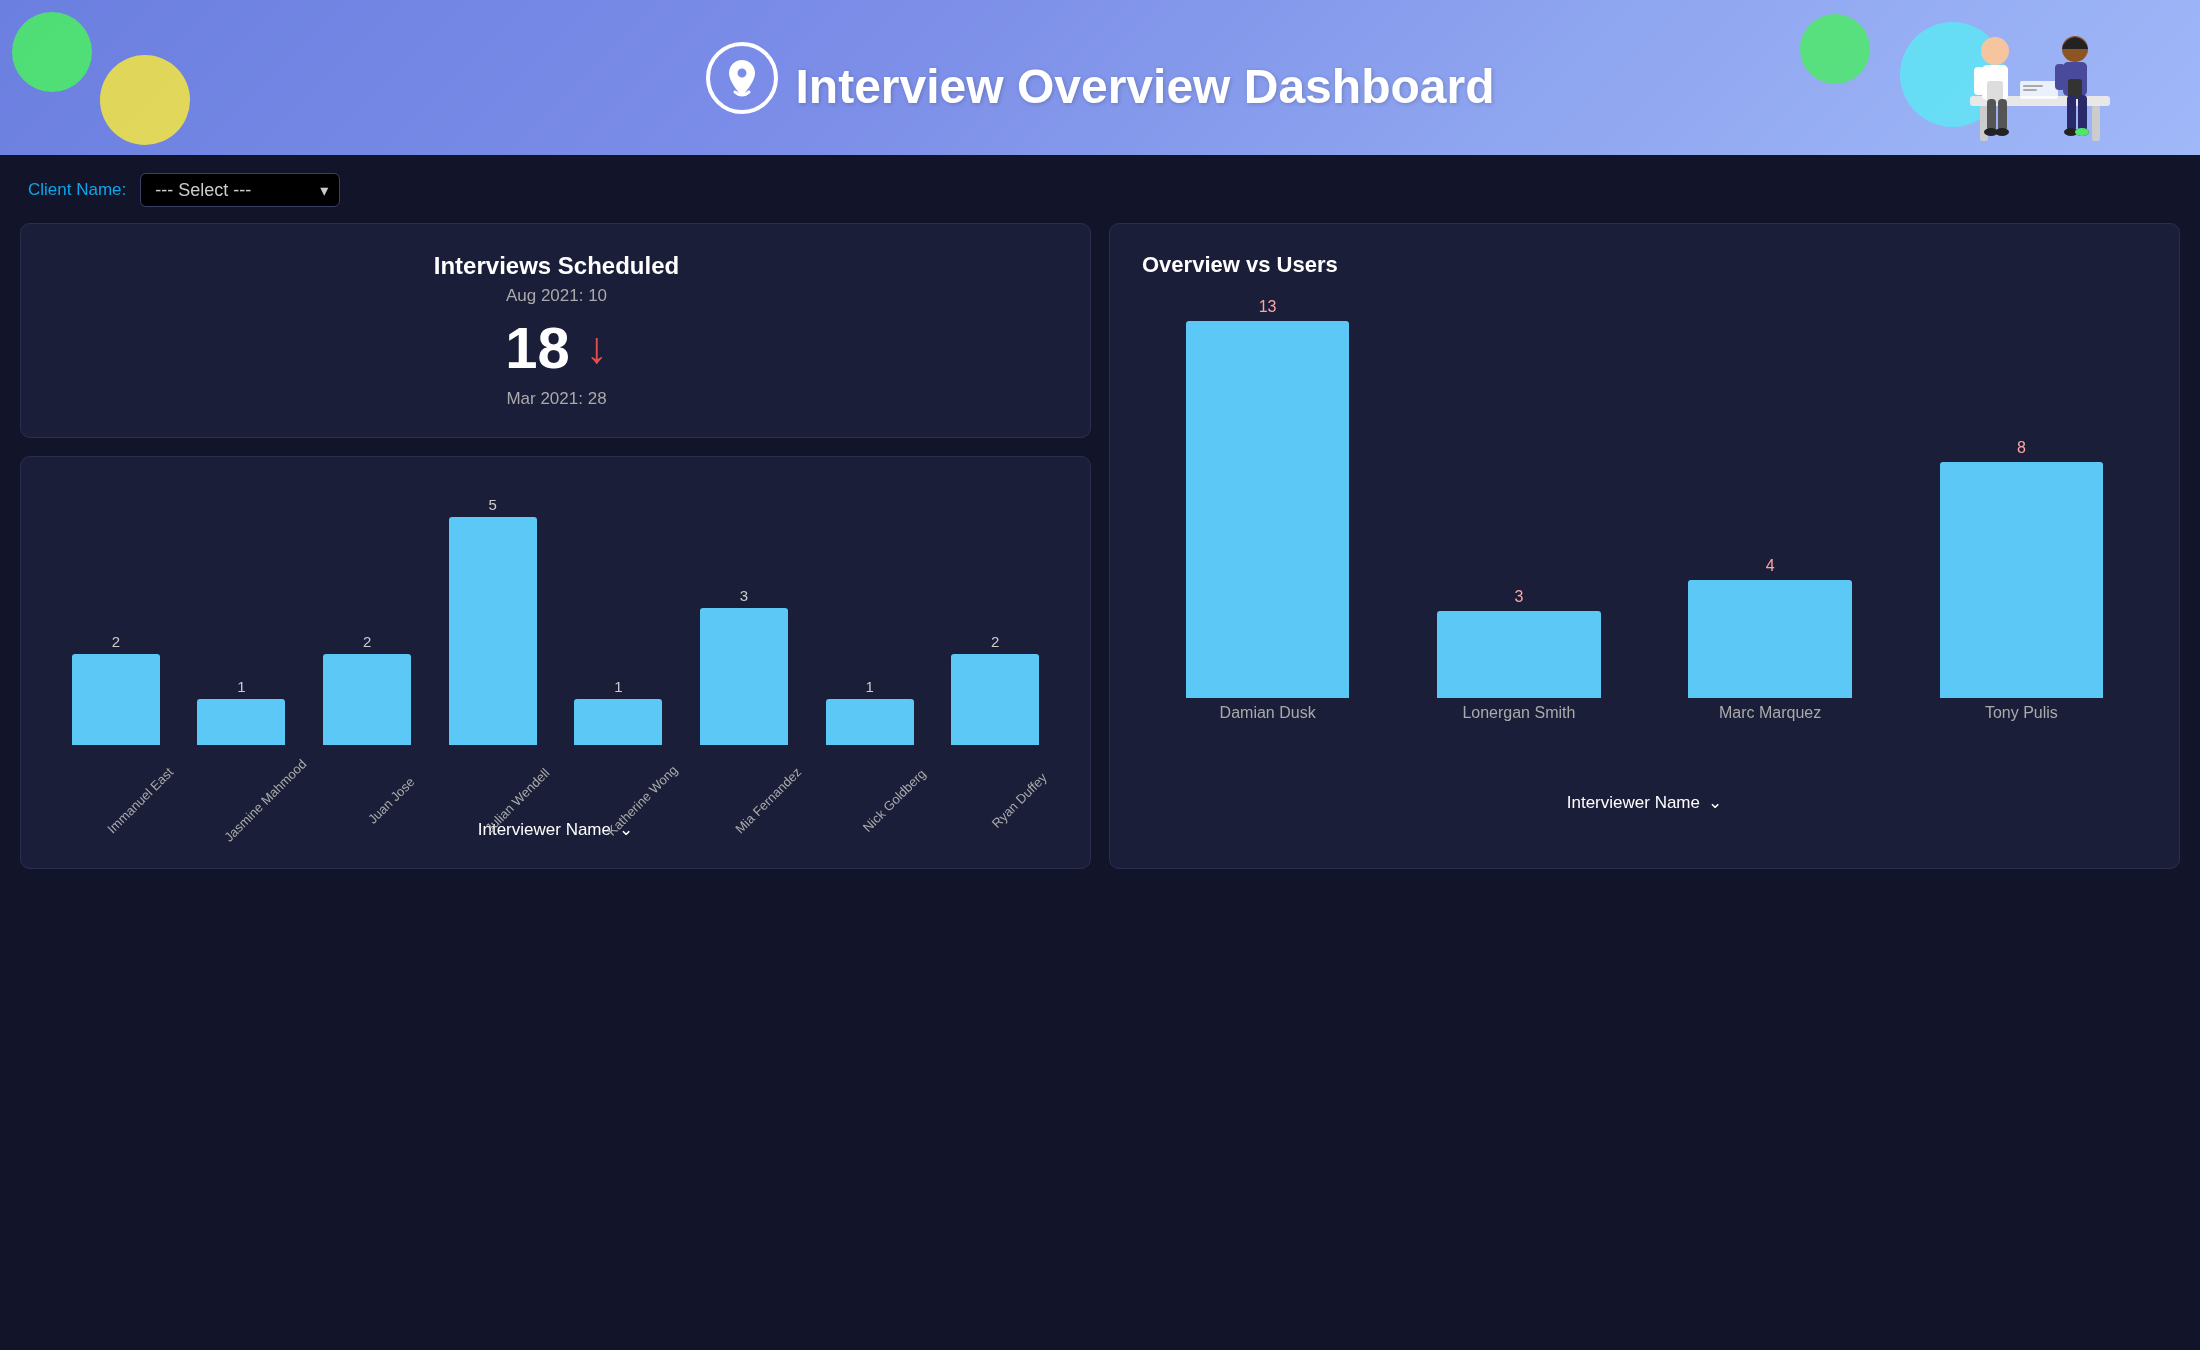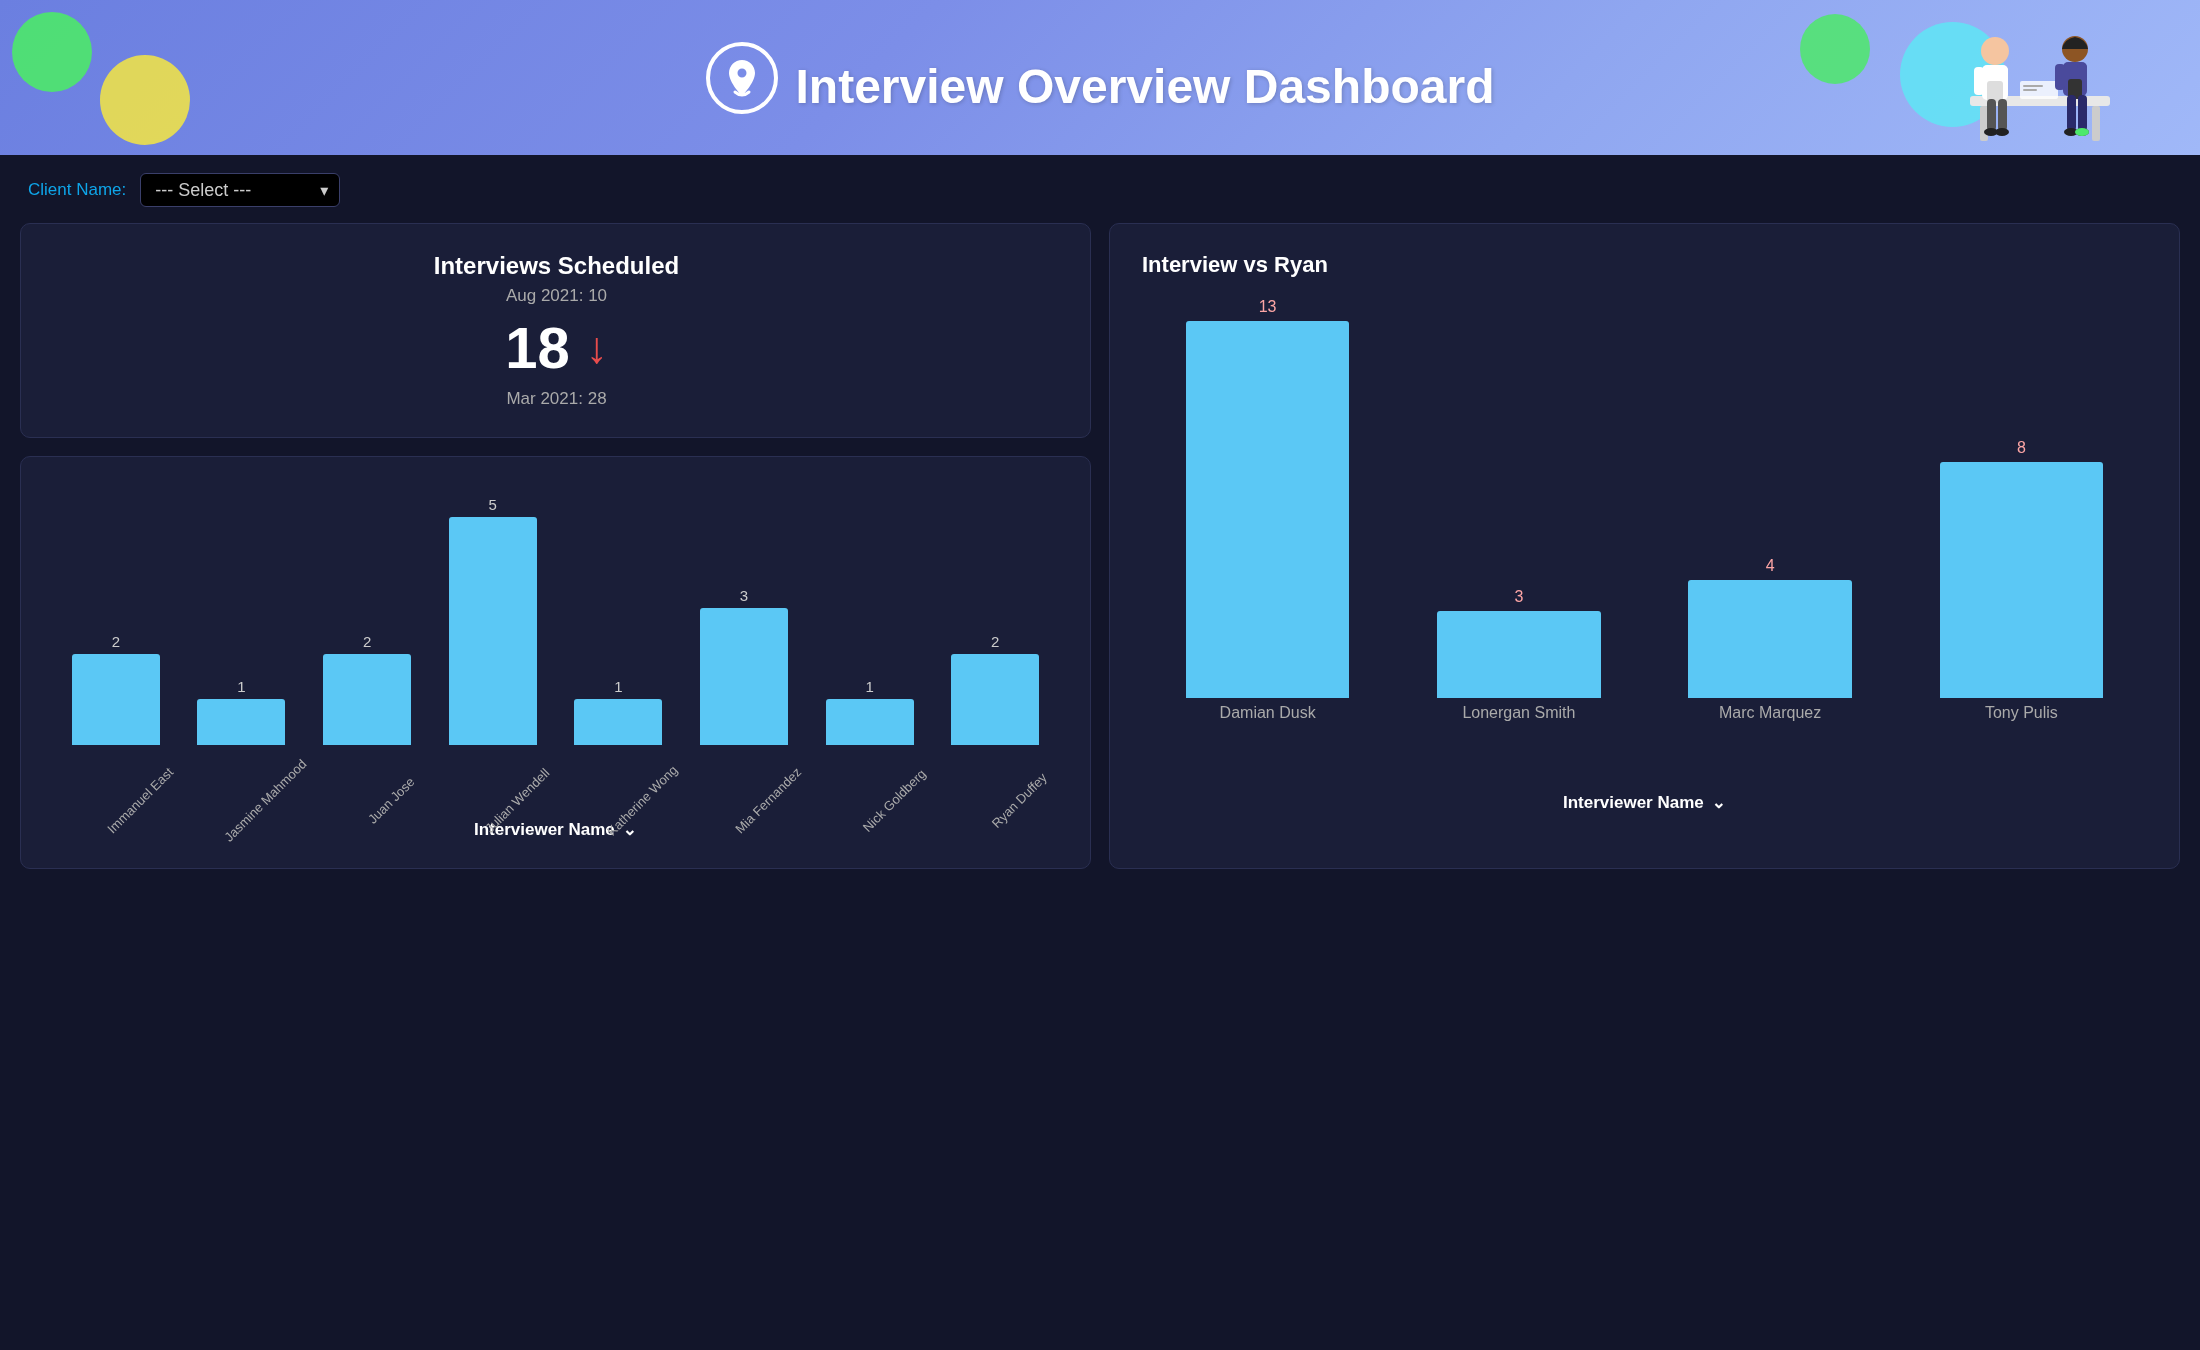--- a/index.html
+++ b/index.html
@@ -206,21 +206,21 @@
       transform-origin: top right;
       position: absolute;
       bottom: -10px;
       left: 50%;
       width: 120px;
       margin-left: -60px;
     }
     .chart-axis-label {
       text-align: center;
       font-size: 17px;
-      font-weight: bold;
+      font-weight: normal;
       color: #fff;
       margin-top: 14px;
       display: flex;
       align-items: center;
       justify-content: center;
       gap: 8px;
     }
 
     
     .users-bar-chart {
@@ -377,21 +377,21 @@
           </div>
         </div>
       <div class="chart-axis-label">
         <span>Interviewer Name</span>
         <span>⌄</span>
       </div>
     </div>
   </div>
 
   <div class="card users-card">
-    <div class="card-title">Interview vs Ryan</div>
+    <div class="card-title">Overview vs Users</div>
     <div class="chart-area">
       <div class="bar-chart users-bar-chart" id="users-chart">
           <div class="bar-group">
             <div class="users-bar-value bar-value">13</div>
             <div class="users-bar-rect" style="height: 380px; width: 65%; border-radius: 3px 3px 0px 0px;"></div>
             <div class="users-bar-label">Damian Dusk</div>
           </div>
           <div class="bar-group">
             <div class="users-bar-value bar-value">3</div>
             <div class="users-bar-rect" style="height: 87px; width: 65%; border-radius: 3px 3px 0px 0px;"></div>

